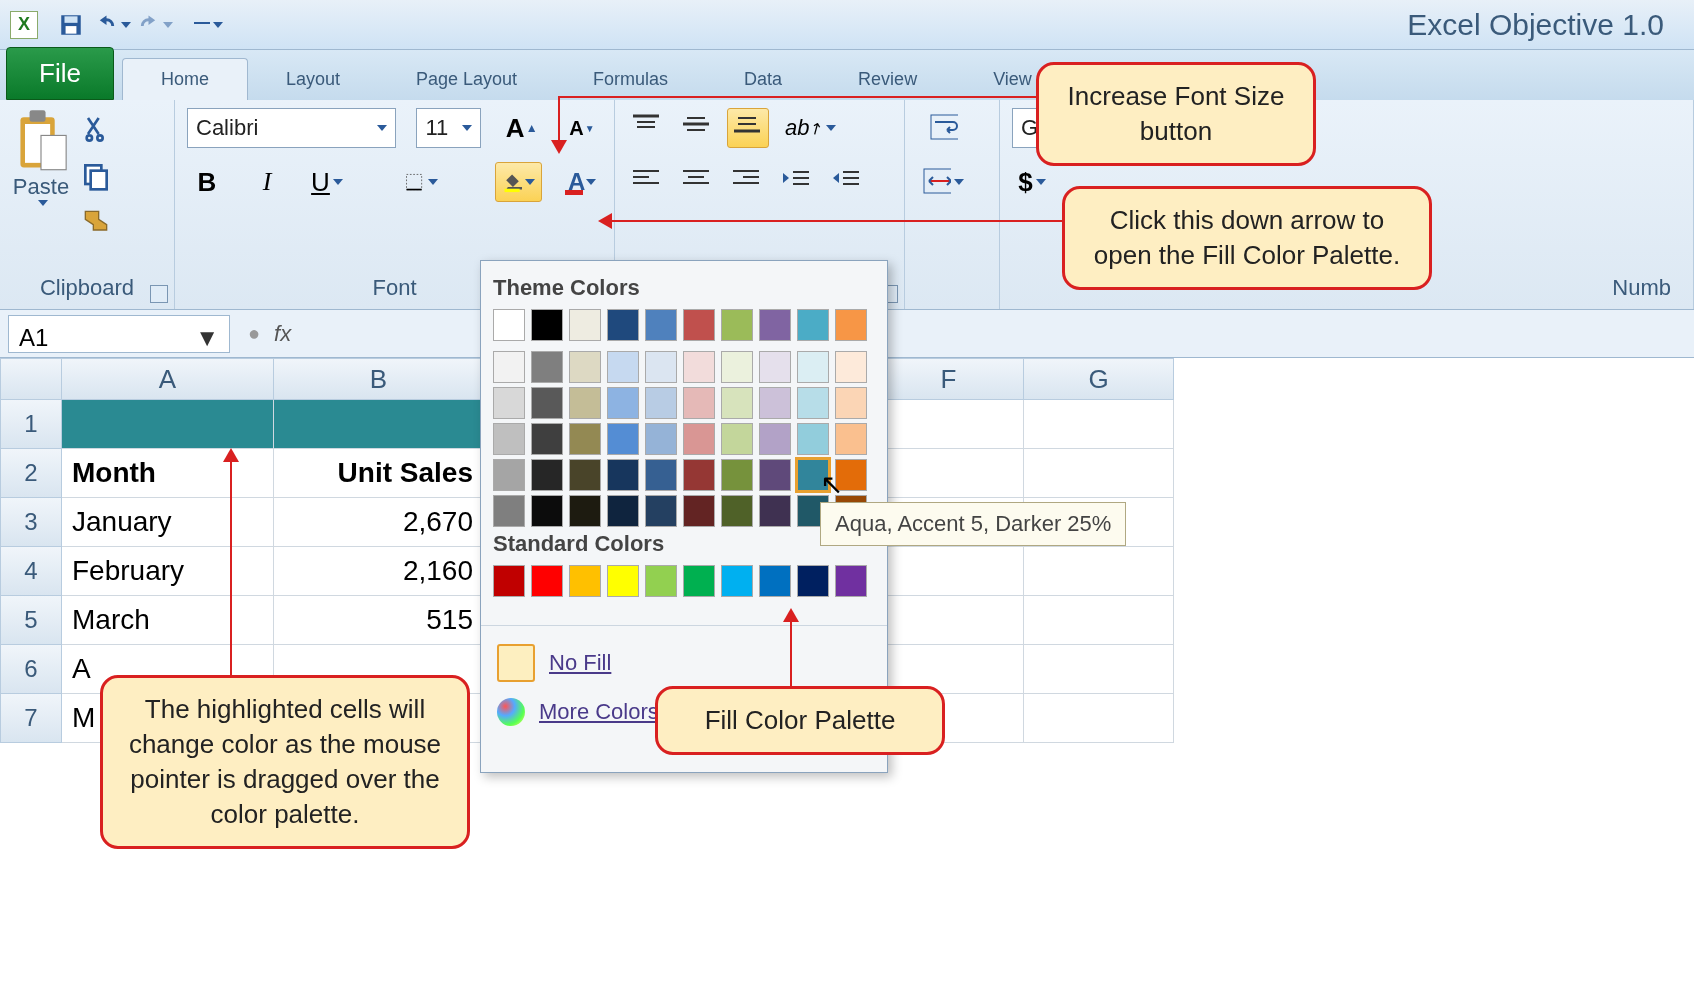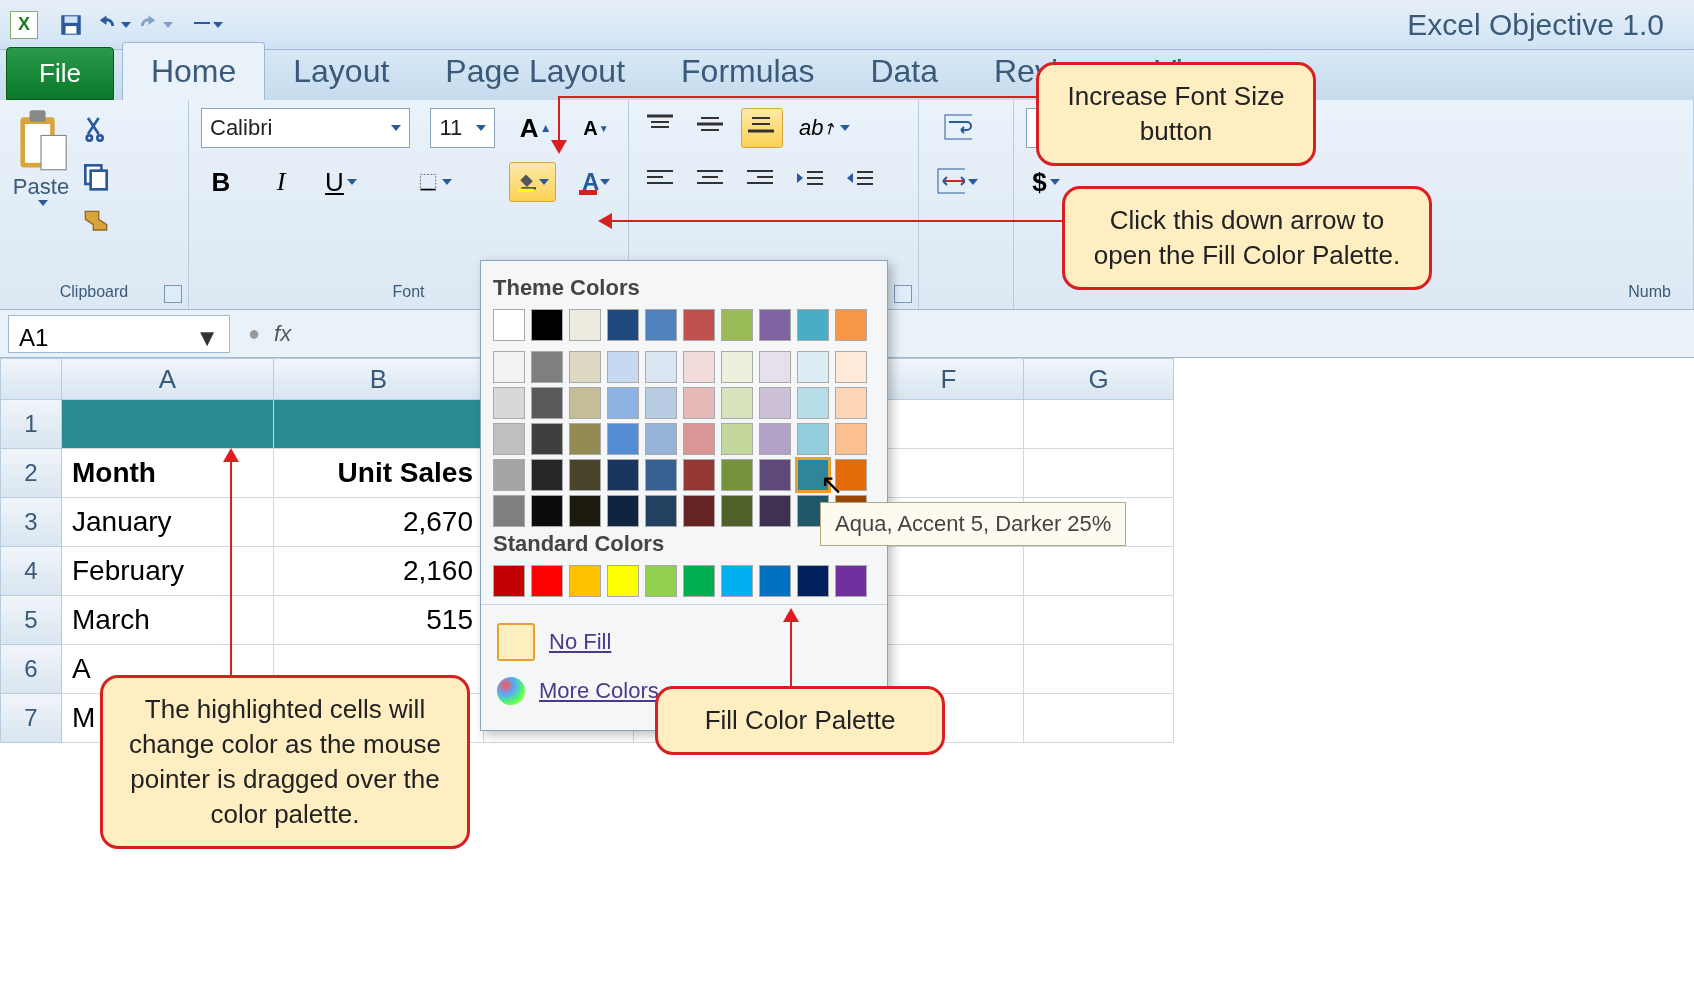--- a/index.html
+++ b/index.html
@@ -5,26 +5,26 @@
 *{box-sizing:border-box;margin:0;padding:0;font-family:'Segoe UI',Tahoma,sans-serif}
 body{background:#fff;width:1694px;height:1000px;position:relative;overflow:hidden}
 .title-bar{height:50px;background:linear-gradient(#e8f0f8,#cfe3f5);display:flex;align-items:center;padding:0 10px;border-bottom:1px solid #9fb8d0}
 .excel-icon{width:28px;height:28px;background:#fff;border:1px solid #8aaa6a;display:flex;align-items:center;justify-content:center;color:#1f7a1f;font-weight:bold;font-size:18px;margin-right:12px}
 .qa-btn{width:36px;height:36px;margin:0 3px;display:flex;align-items:center;justify-content:center;color:#2a5a9a}
 .qa-btn svg{width:26px;height:26px}
 .dd{width:0;height:0;border-left:5px solid transparent;border-right:5px solid transparent;border-top:6px solid #2a5a9a;margin-left:3px}
 .title-text{margin-left:auto;margin-right:20px;font-size:30px;color:#3a5a7a}
 .tab-row{height:50px;background:linear-gradient(#d8e8f5,#c5dbed);display:flex;align-items:flex-end;padding-left:6px}
 .file-tab{background:linear-gradient(#2a9a4a,#0a7a2a);color:#fff;padding:10px 32px;font-size:26px;border-radius:4px 4px 0 0;border:1px solid #0a5a1a;margin-right:8px}
-.rib-tab{padding:10px 28px;font-size:32px;color:#3a5a7a;cursor:pointer}
+.rib-tab{padding:10px 38px;font-size:18px;color:#3a5a7a;cursor:pointer}
 .rib-tab.active{background:#e9f1f9;border:1px solid #a0b8d0;border-bottom:none;border-radius:4px 4px 0 0;color:#3a5a7a}
 .ribbon{height:210px;background:linear-gradient(#eaf2fa,#dce8f3);border-bottom:1px solid #9fb8d0;display:flex}
 .group{border-right:1px solid #b8ccdf;padding:8px 12px 4px;display:flex;flex-direction:column;position:relative}
 .group-body{flex:1;display:flex;align-items:flex-start}
-.group-label{text-align:center;font-size:16px;color:#3a5a7a;padding:4px 0}
+.group-label{text-align:center;font-size:22px;color:#3a5a7a;padding:4px 0}
 .dlg-launch{position:absolute;right:6px;bottom:6px;width:18px;height:18px;border:1px solid #7a96b3;background:#e0ecf7}
 .paste-col{display:flex;flex-direction:column;align-items:center;margin-right:10px}
 .paste-icon{width:58px;height:64px;margin-bottom:2px}
 .cb-side{display:flex;flex-direction:column;gap:14px;padding-top:6px}
 .mini-icon{width:32px;height:32px}
 .font-body{display:flex;flex-direction:column;gap:14px}
 .font-row{display:flex;gap:20px;align-items:center}
 .combo{background:#fff;border:1px solid #8aa3bd;height:40px;display:flex;align-items:center;padding:0 8px;font-size:22px;color:#222}
 .combo .dd{margin-left:auto}
 .font-name{width:230px}
@@ -50,21 +50,21 @@
 .row-h{width:62px;background:linear-gradient(#f0f5fa,#d9e5f0);border:1px solid #b8ccdf;border-top:none;display:flex;align-items:center;justify-content:center;font-size:24px;color:#3a5a7a}
 .cell{border:1px solid #d0d8e0;border-top:none;border-left:none;display:flex;align-items:center;padding:0 10px;font-size:28px}
 .cell.r{justify-content:flex-end}
 .r1-fill{background:#2a8a92}
 .bold{font-weight:bold}
 .palette{position:absolute;left:480px;top:260px;width:408px;background:#f4f6f8;border:1px solid #8aa3bd;box-shadow:4px 4px 10px rgba(0,0,0,.25);padding:10px 12px;z-index:50}
 .pal-title{font-size:22px;font-weight:bold;color:#444;margin:4px 0 8px}
 .swatch-row{display:flex;gap:6px;margin-bottom:4px}
 .sw{width:32px;height:32px;border:1px solid #aaa}
 .sw.sel{outline:3px solid #e8a030;outline-offset:-1px}
-.pal-sep{border-top:1px solid #ccd6e0;margin:7px -12px;padding:10px 12px 0}
+.pal-sep{border-top:1px solid #ccd6e0;margin:28px -12px;padding:10px 12px 0}
 .pal-item{display:flex;align-items:center;gap:14px;padding:8px 4px;font-size:22px;color:#4a3a8a;text-decoration:underline}
 .nofill-sw{width:38px;height:38px;background:#fdefc0;border:2px solid #e8a030;border-radius:3px}
 .mc-icon{width:28px;height:28px;border-radius:50%;background:radial-gradient(circle at 30% 30%,#f55,#5af,#5f5,#ff5)}
 .tooltip{position:absolute;left:820px;top:502px;background:#fdfbef;border:1px solid #b0a882;padding:8px 14px;font-size:22px;color:#444;z-index:60}
 .cursor{position:absolute;left:820px;top:468px;z-index:70;font-size:28px;pointer-events:none}
 .callout{position:absolute;background:#feeec2;border:3px solid #d92020;border-radius:18px;padding:14px 22px;font-size:26px;color:#222;text-align:center;z-index:80;line-height:1.35}
 .co1{left:1036px;top:62px;width:280px}
 .co2{left:1062px;top:186px;width:370px}
 .co3{left:655px;top:686px;width:290px}
 .co4{left:100px;top:675px;width:370px}
@@ -108,21 +108,21 @@
   <div class="rib-tab">Layout</div>
   <div class="rib-tab">Page Layout</div>
   <div class="rib-tab">Formulas</div>
   <div class="rib-tab">Data</div>
   <div class="rib-tab">Review</div>
   <div class="rib-tab">View</div>
 </div>
 
 <div class="ribbon">
 
-  <div class="group" style="width:189px">
+  <div class="group" style="width:175px">
     <div class="group-body">
       <div class="paste-col">
         <svg class="paste-icon" viewBox="0 0 48 56">
             <rect x="6" y="8" width="30" height="44" rx="3" fill="#d9a43a"></rect>
             <rect x="10" y="14" width="22" height="34" fill="#fff"></rect>
             <rect x="14" y="2" width="14" height="10" rx="2" fill="#888"></rect>
             <rect x="24" y="24" width="22" height="30" fill="#fff" stroke="#888"></rect>
           </svg>
         <div style="font-size:22px;color:#3a5a7a">Paste</div>
         <span class="dd"></span>

